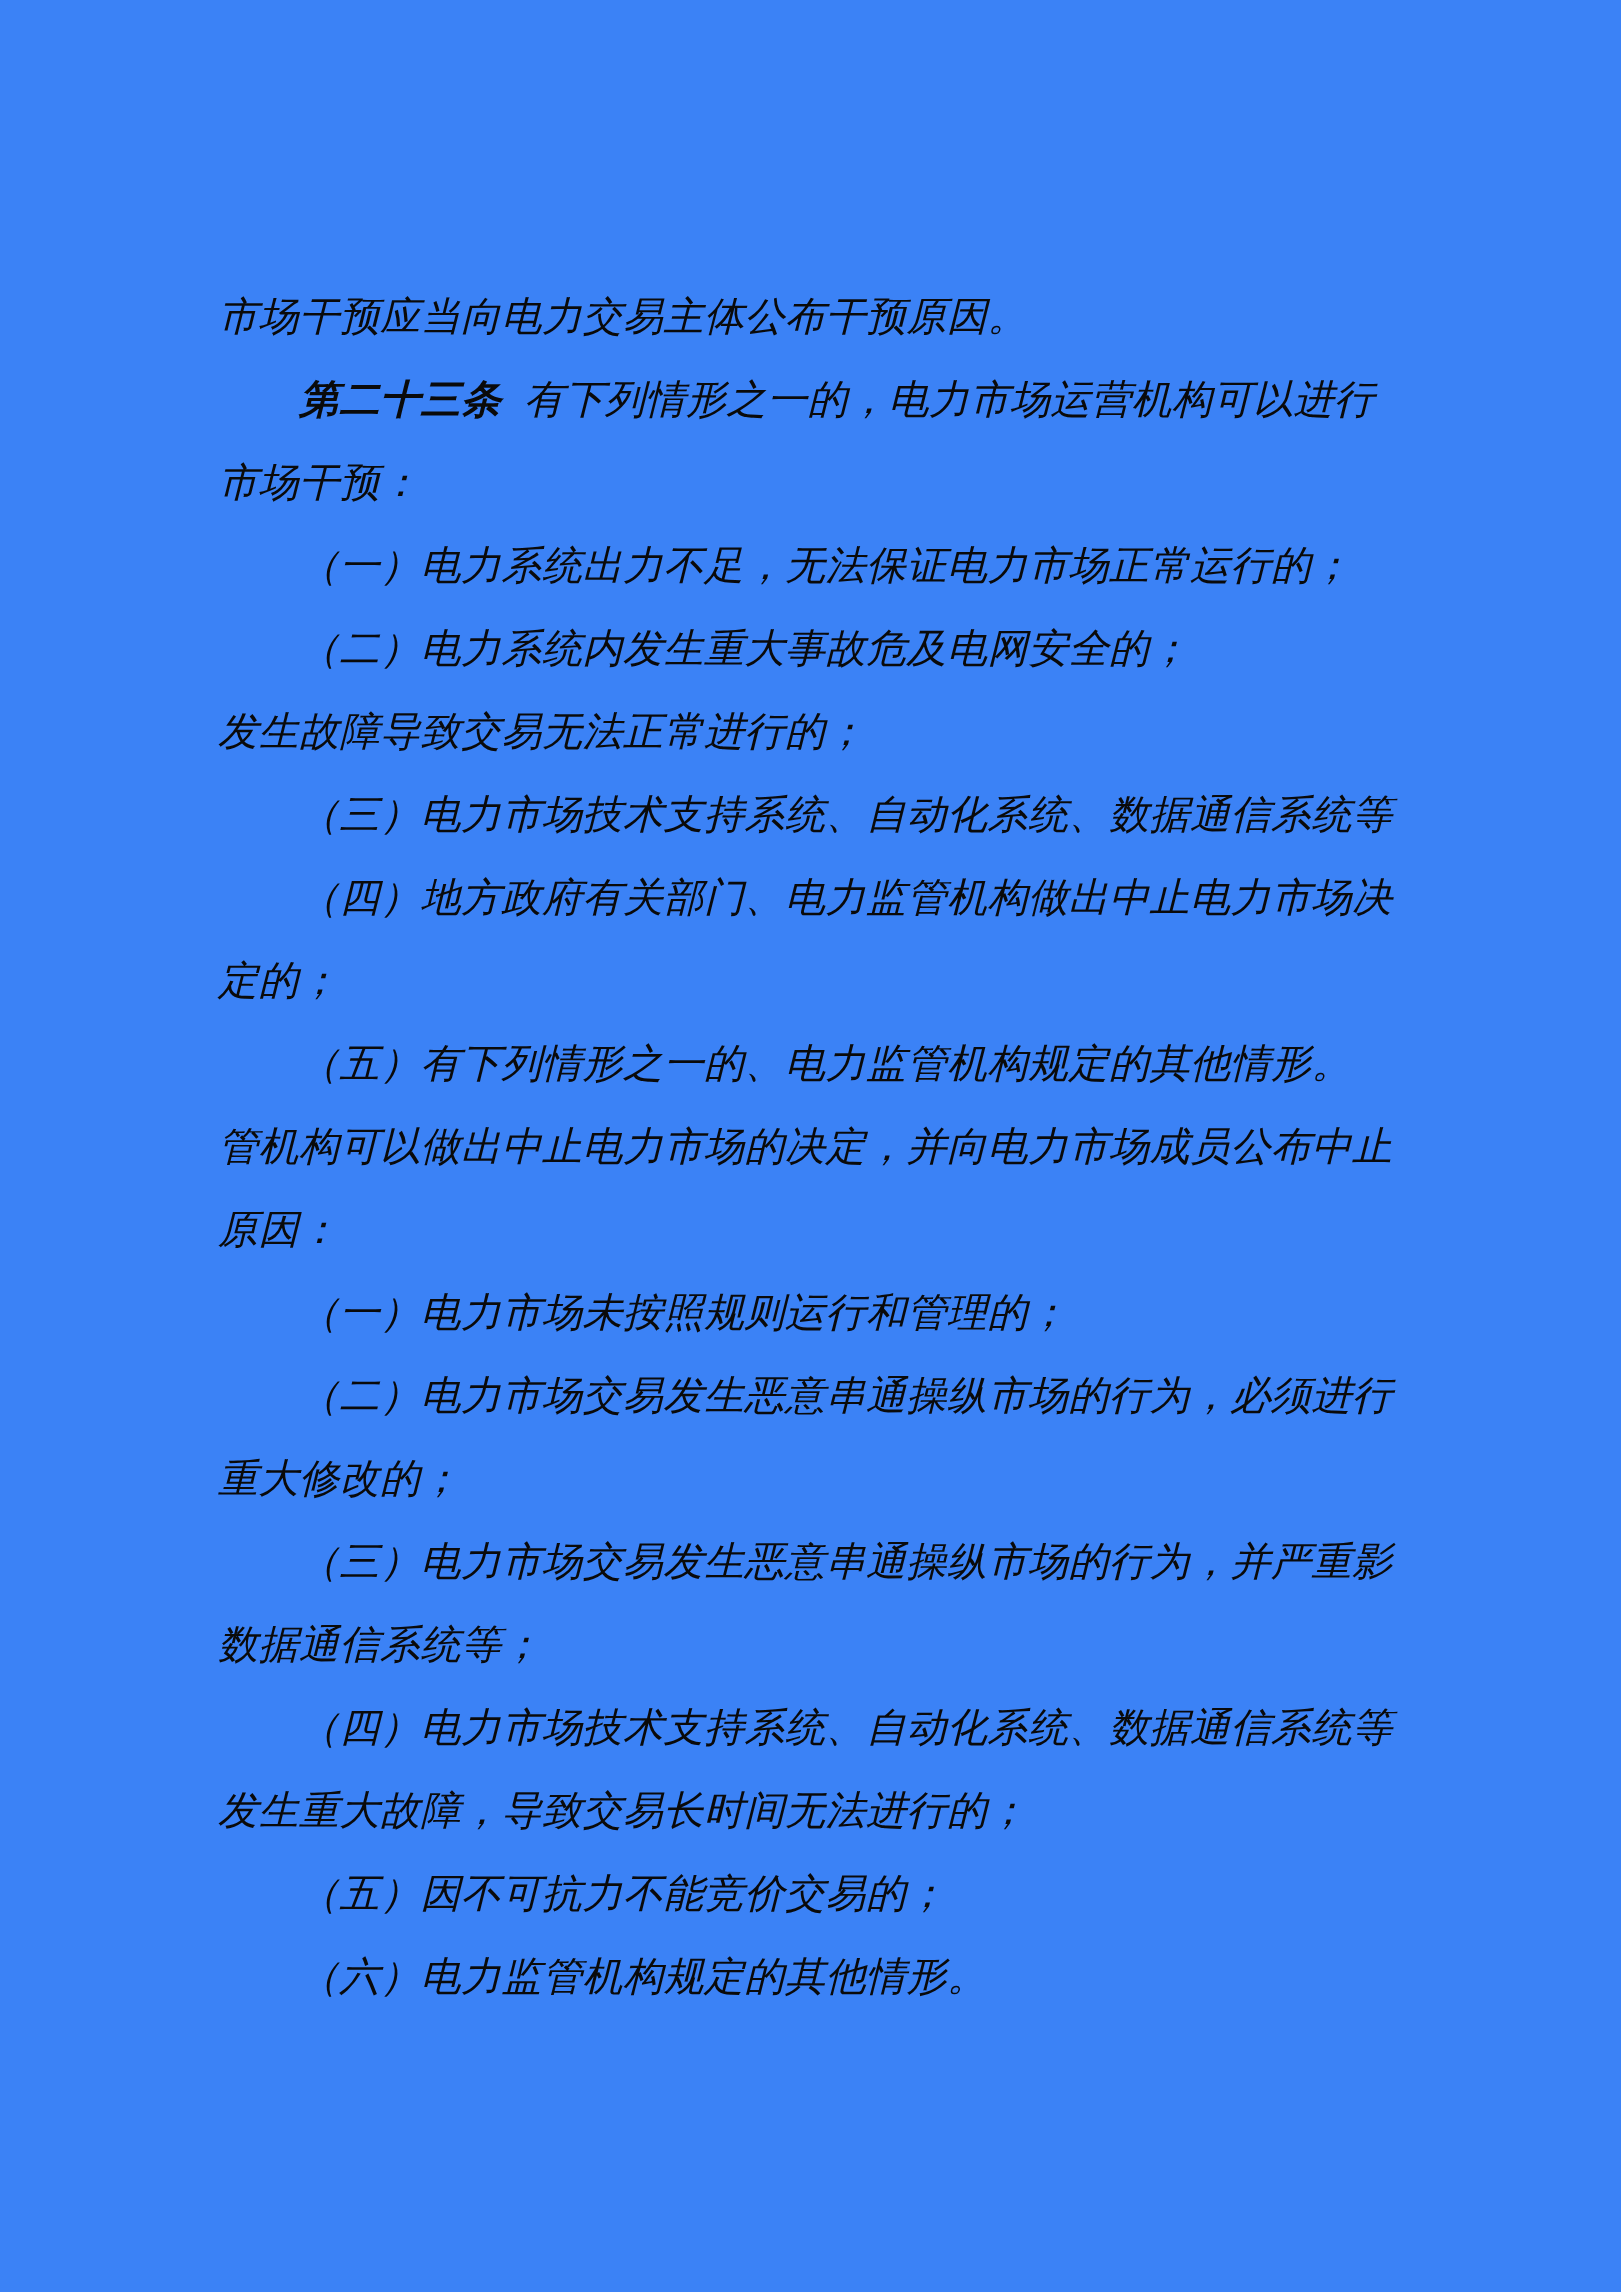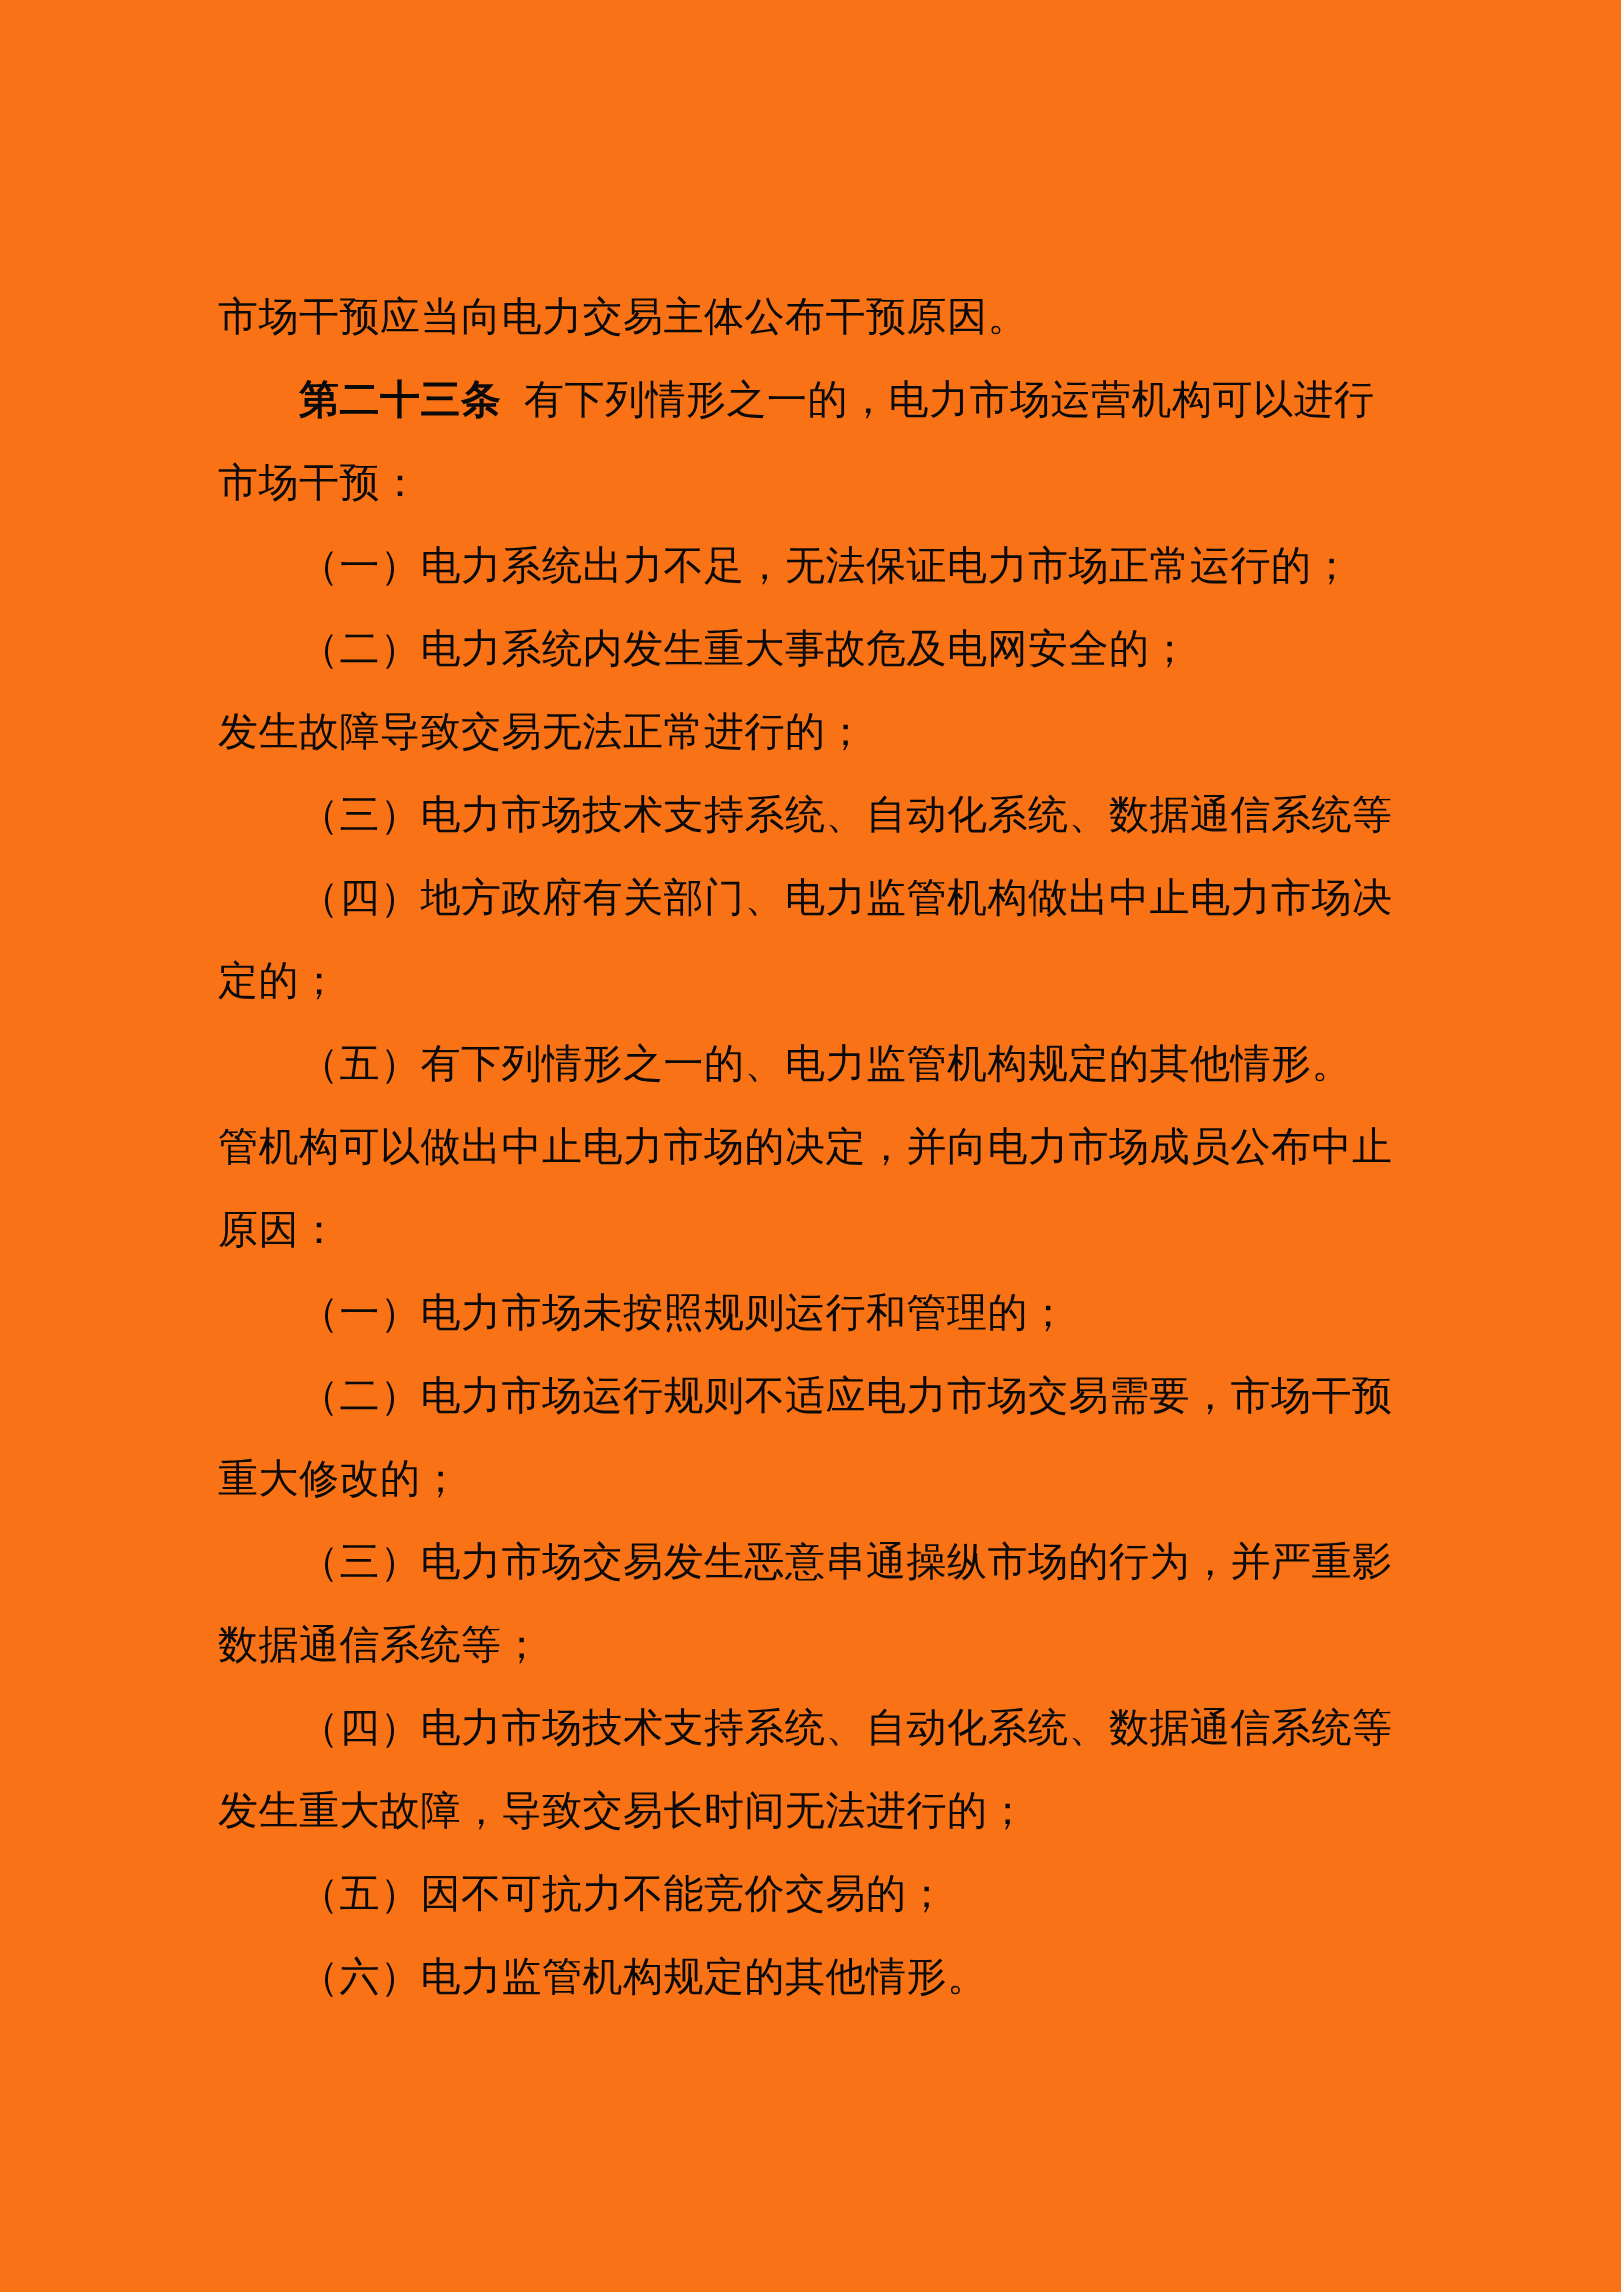--- a/index.html
+++ b/index.html
@@ -35,21 +35,21 @@
   .term {
     font-family: "DejaVu Sans", "Liberation Sans", sans-serif;
     font-weight: 700;
     margin-right: 22.5px;
     margin-top: 36px;
   }
 </style>
 </head>
 <body>
 
-<div class="page" style="background: #f97316;">
+<div class="page" style="background: #3b82f6; font-style: italic;">
   <div class="text-block" id="text-block">
 
   <div class="line" style="color: rgb(10, 10, 10);">
       <span class="txt">市场干预应当向电力交易主体公布干预原因。</span>
     </div>
       <div class="line indent" style="color: rgb(10, 10, 10);">
       <span class="term">第二十三条</span><span class="txt">有下列情形之一的，电力市场运营机构可以进行</span>
     </div>
       <div class="line" style="color: rgb(10, 10, 10);">
       <span class="txt">市场干预：</span>
@@ -78,21 +78,21 @@
       <div class="line" style="color: rgb(10, 10, 10);">
       <span class="txt">管机构可以做出中止电力市场的决定，并向电力市场成员公布中止</span>
     </div>
       <div class="line" style="color: rgb(10, 10, 10);">
       <span class="txt">原因：</span>
     </div>
       <div class="line indent" style="color: rgb(10, 10, 10);">
       <span class="txt">（一）电力市场未按照规则运行和管理的；</span>
     </div>
       <div class="line indent" style="color: rgb(10, 10, 10);">
-      <span class="txt">（二）电力市场运行规则不适应电力市场交易需要，市场干预</span>
+      <span class="txt">（二）电力市场交易发生恶意串通操纵市场的行为，必须进行</span>
     </div>
       <div class="line" style="color: rgb(10, 10, 10);">
       <span class="txt">重大修改的；</span>
     </div>
       <div class="line indent" style="color: rgb(10, 10, 10);">
       <span class="txt">（三）电力市场交易发生恶意串通操纵市场的行为，并严重影</span>
     </div>
       <div class="line" style="color: rgb(10, 10, 10);">
       <span class="txt">数据通信系统等；</span>
     </div>

